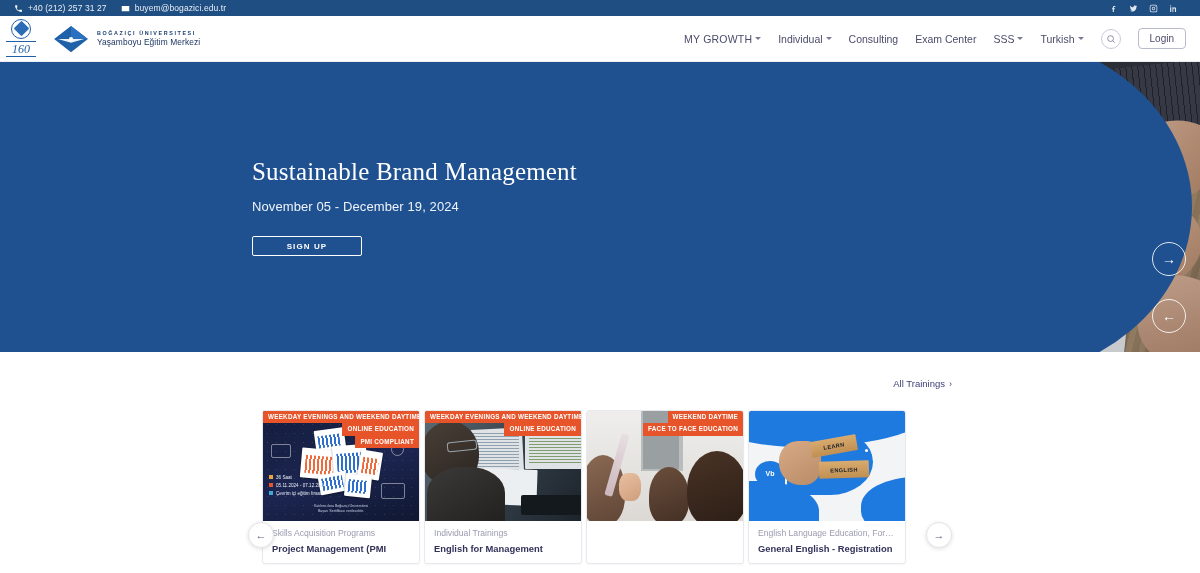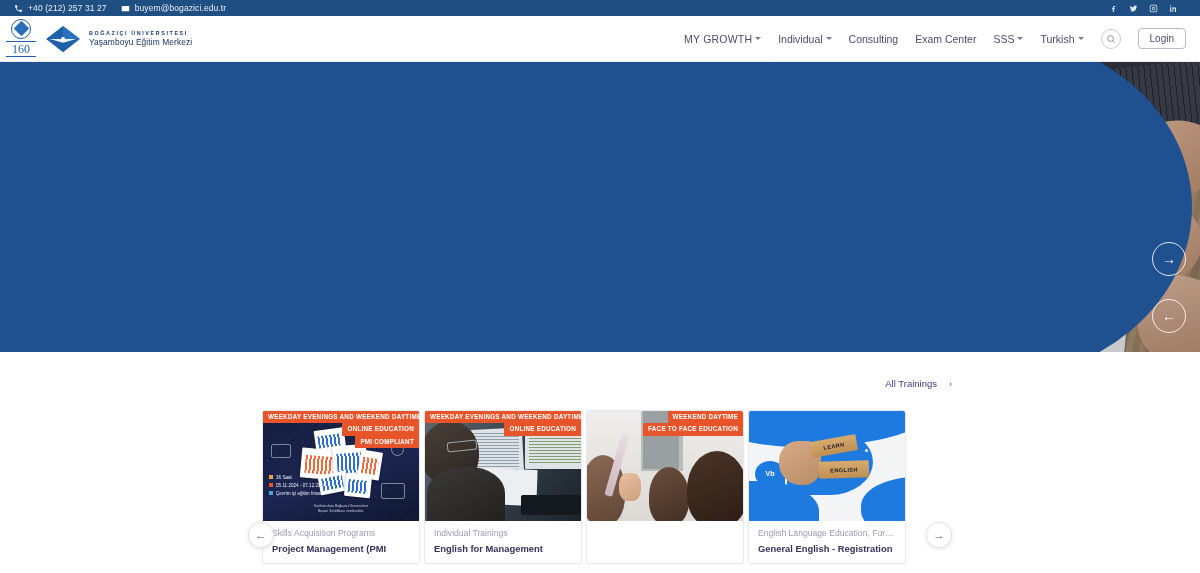--- a/index.html
+++ b/index.html
@@ -33,21 +33,21 @@
   .header {
     height:46px;
     background:#ffffff;
     display:flex;
     align-items:center;
     padding:0 14px 0 6px;
     border-bottom:1px solid #eceef2;
     position:relative;
   }
   .brand { display:flex; align-items:center; gap:0px; }
-  .seal { width:30px; height:40px; position:relative; margin-right:8px; flex:0 0 auto; }
+  .seal { width:30px; height:40px; position:relative; margin-right:16px; flex:0 0 auto;font-style:italic; }
   .seal .ring {
     width:20px; height:20px; border-radius:50%;
     border:1.4px solid #1f5fa8; position:absolute; left:5px; top:0;
     display:flex; align-items:center; justify-content:center;
   }
   .seal .ring:after{
     content:""; width:11px; height:11px; background:#2a6cb5;
     transform:rotate(45deg); border-radius:1px;
   }
   .seal .num {
@@ -142,21 +142,21 @@
     border:1.3px solid rgba(255,255,255,.85); display:flex;align-items:center;justify-content:center;
     color:#fff; font-size:14px; z-index:6; cursor:pointer; background:transparent;
   }
   .hero-arrow.next { top:180px; }
   .hero-arrow.prev { top:237px; }
 
   
   .section { padding:26px 0 0 0; position:relative; }
   .sec-head { width:700px; margin:0 0 0 252px; display:flex; align-items:baseline; }
   .sec-title { font-size:17.5px; color:#3a3a63; font-weight:700; letter-spacing:-.2px; }
-  .all-link { margin-left:auto; font-size:9.5px; color:#3e3e7a; display:flex; align-items:center; gap:12px; cursor:pointer; }
+  .all-link { margin-left:auto; font-size:9.5px; color:#3e3e7a; display:flex; align-items:center; gap:4px; cursor:pointer; }
   .all-link .chev { font-size:9px; }
 
   .cards { margin:21px 0 0 262px; display:flex; gap:4px; position:relative; }
   .card {
     width:158px; background:#fff; border:1px solid #e8e9ee; border-radius:3px; overflow:hidden;
     box-shadow:0 1px 2px rgba(0,0,0,.04); cursor:pointer;
   }
   .card-img { height:110px; position:relative; overflow:hidden; }
   .badges { position:absolute; top:0; right:0; left:0; display:flex; flex-direction:column; align-items:flex-end; z-index:3; }
   .badge {
@@ -351,20 +351,25 @@
   </div>
 
   <div class="swoosh sw-main">
     <div class="curve c4"></div>
     <div class="curve c5"></div>
     <div class="curve c2"></div>
     <div class="curve c3"></div>
     <div class="curve c1"></div>
   </div>
 
+  <div class="hero-content">
+    <div class="hero-title">Sustainable Brand Management</div>
+    <div class="hero-date">November 05 - December 19, 2024</div>
+    <button class="hero-btn">SIGN UP</button>
+  </div>
 
   <div class="hero-arrow next">→</div>
   <div class="hero-arrow prev">←</div>
 </div>
 
 <div class="section">
   <div class="sec-head">
     <div class="all-link">
       <span>All Trainings</span>
       <span class="chev">›</span>

